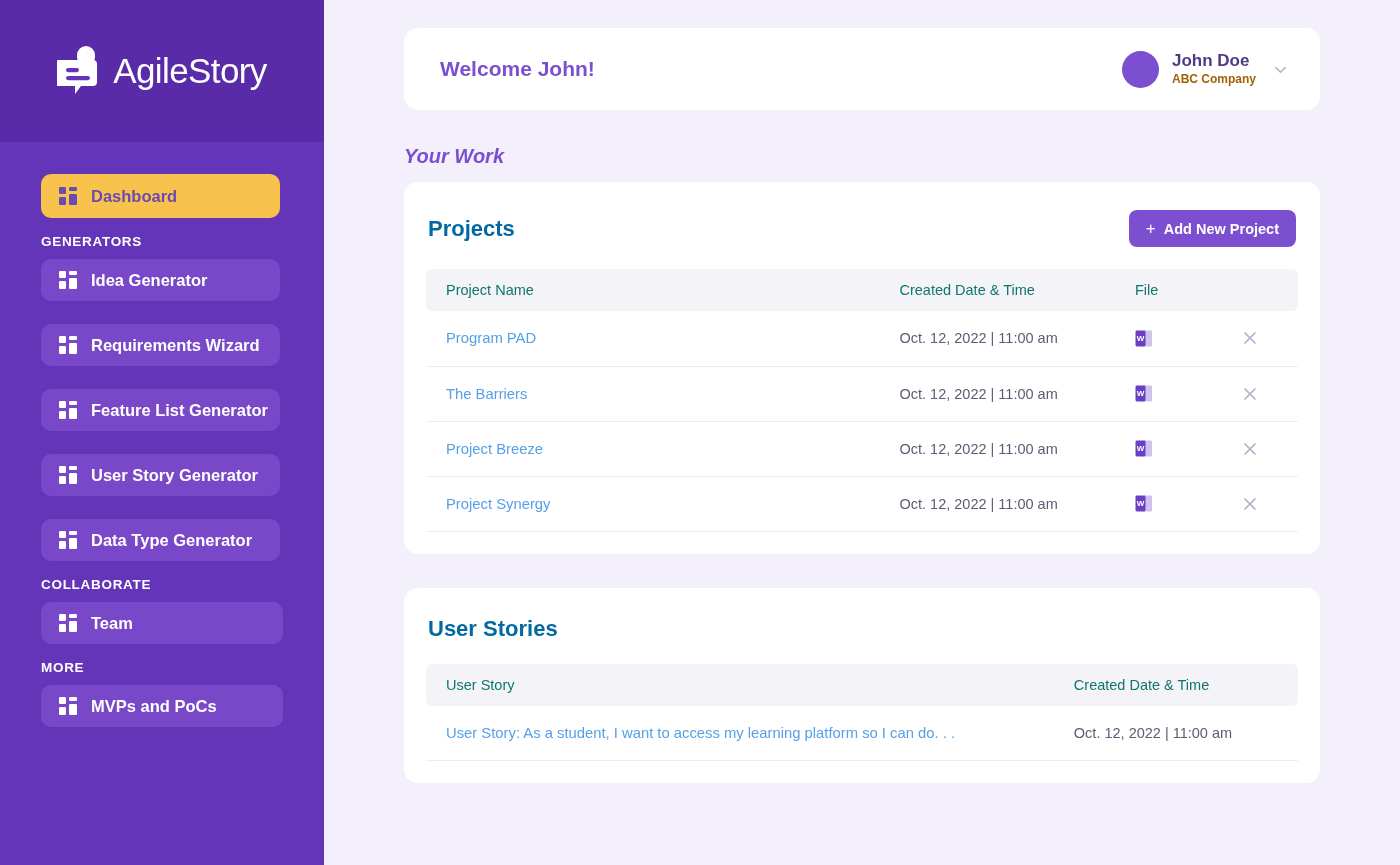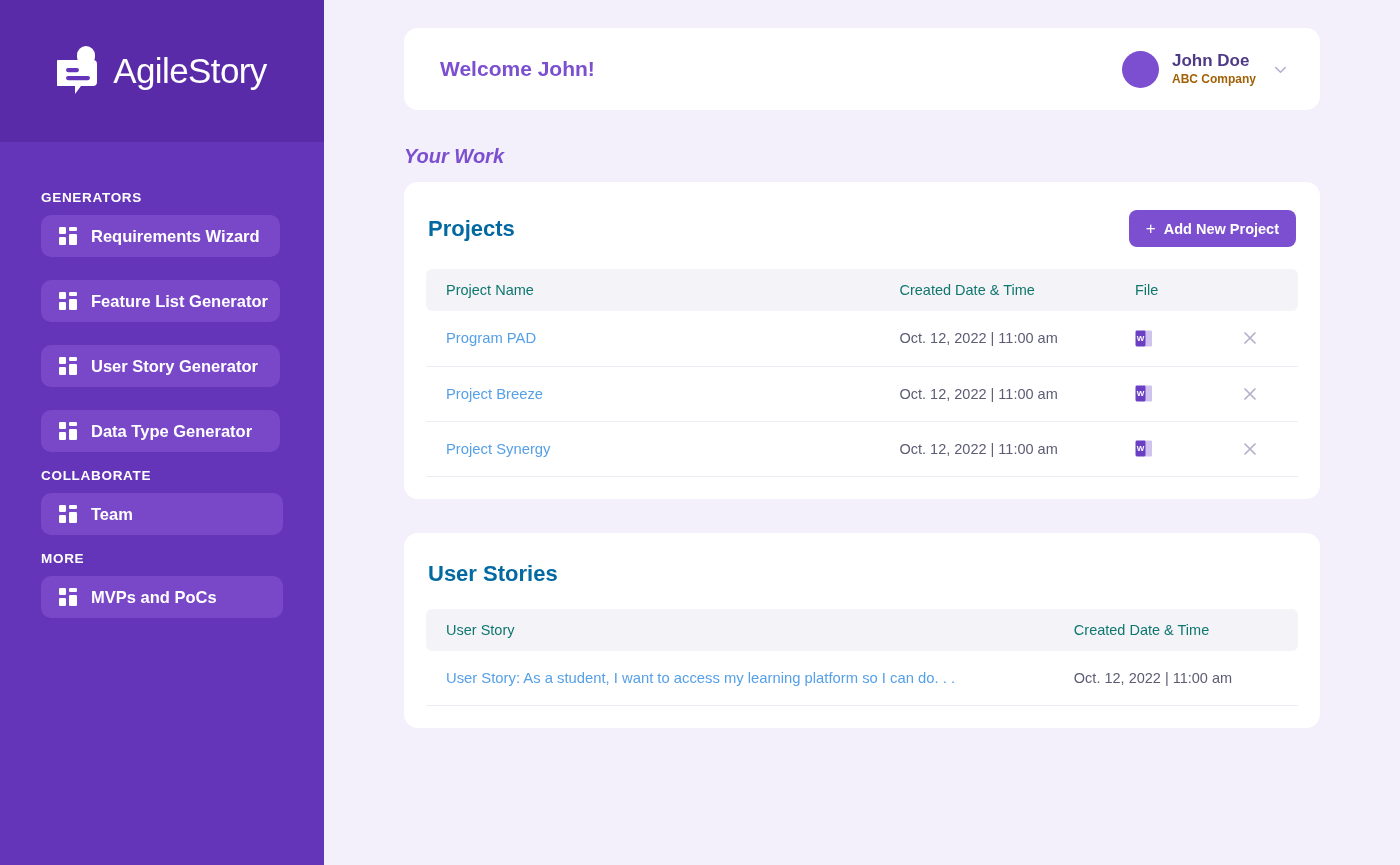--- a/index.html
+++ b/index.html
@@ -212,23 +212,41 @@
         <rect x="20" y="0" width="18" height="20" rx="9" fill="#ffffff"></rect>
         <path d="M2 14 h34 a4 4 0 0 1 4 4 v18 a4 4 0 0 1 -4 4 h-12 l-6 8 v-8 h-16 a4 4 0 0 1 -4 -4 v-18 a4 4 0 0 1 4 -4 z" fill="#ffffff"></path>
         <rect x="9" y="22" width="13" height="4.2" rx="2.1" fill="#6435b8"></rect>
         <rect x="9" y="30" width="24" height="4.2" rx="2.1" fill="#6435b8"></rect>
       </svg>
       <span class="logo-text">AgileStory</span>
     </div>
 
     <nav class="sidebar-nav">
 
+      <div class="nav-item active">
+        <svg class="nav-icon" viewBox="0 0 18 18">
+          <rect x="0" y="0" width="7" height="7" rx="1.2" fill="#6b4bb0"></rect>
+          <rect x="0" y="10" width="7" height="8" rx="1.2" fill="#6b4bb0"></rect>
+          <rect x="10" y="0" width="8" height="4" rx="1.2" fill="#6b4bb0"></rect>
+          <rect x="10" y="7" width="8" height="11" rx="1.2" fill="#6b4bb0"></rect>
+        </svg>
+        <span>Dashboard</span>
+      </div>
 
       <div class="nav-section-label">GENERATORS</div>
 
+      <div class="nav-item">
+        <svg class="nav-icon" viewBox="0 0 18 18">
+          <rect x="0" y="0" width="7" height="7" rx="1.2" fill="#ffffff"></rect>
+          <rect x="0" y="10" width="7" height="8" rx="1.2" fill="#ffffff"></rect>
+          <rect x="10" y="0" width="8" height="4" rx="1.2" fill="#ffffff"></rect>
+          <rect x="10" y="7" width="8" height="11" rx="1.2" fill="#ffffff"></rect>
+        </svg>
+        <span>Idea Generator</span>
+      </div>
 
       <div class="nav-item">
         <svg class="nav-icon" viewBox="0 0 18 18">
           <rect x="0" y="0" width="7" height="7" rx="1.2" fill="#ffffff"></rect>
           <rect x="0" y="10" width="7" height="8" rx="1.2" fill="#ffffff"></rect>
           <rect x="10" y="0" width="8" height="4" rx="1.2" fill="#ffffff"></rect>
           <rect x="10" y="7" width="8" height="11" rx="1.2" fill="#ffffff"></rect>
         </svg>
         <span>Requirements Wizard</span>
       </div>
@@ -338,55 +356,71 @@
                 <text x="5.5" y="12.3" font-family="Liberation Sans, sans-serif" font-size="8" font-weight="700" fill="#ffffff" text-anchor="middle">W</text>
               </svg>
             </td>
             <td>
               <svg class="x-icon" viewBox="0 0 20 20">
                 <path d="M5 5 L15 15 M15 5 L5 15" stroke="#b3b0c9" stroke-width="1.7" stroke-linecap="round"></path>
               </svg>
             </td>
           </tr>
 
-
-          <tr>
-            <td class="link-cell">Project Breeze</td>
+          <tr>
+            <td class="link-cell">The Barriers</td>
             <td class="date-cell">Oct. 12, 2022  |  11:00 am</td>
             <td>
               <svg class="word-icon" viewBox="0 0 19 19">
                 <rect x="8" y="1.5" width="9" height="16" rx="1" fill="#cfc3ee"></rect>
                 <rect x="0.5" y="1.5" width="10" height="16" rx="1.4" fill="#6a3fc4"></rect>
                 <text x="5.5" y="12.3" font-family="Liberation Sans, sans-serif" font-size="8" font-weight="700" fill="#ffffff" text-anchor="middle">W</text>
               </svg>
             </td>
             <td>
               <svg class="x-icon" viewBox="0 0 20 20">
                 <path d="M5 5 L15 15 M15 5 L5 15" stroke="#b3b0c9" stroke-width="1.7" stroke-linecap="round"></path>
               </svg>
             </td>
           </tr>
 
           <tr>
-            <td class="link-cell">Project Synergy</td>
+            <td class="link-cell">Project Breeze</td>
             <td class="date-cell">Oct. 12, 2022  |  11:00 am</td>
             <td>
               <svg class="word-icon" viewBox="0 0 19 19">
                 <rect x="8" y="1.5" width="9" height="16" rx="1" fill="#cfc3ee"></rect>
                 <rect x="0.5" y="1.5" width="10" height="16" rx="1.4" fill="#6a3fc4"></rect>
                 <text x="5.5" y="12.3" font-family="Liberation Sans, sans-serif" font-size="8" font-weight="700" fill="#ffffff" text-anchor="middle">W</text>
               </svg>
             </td>
             <td>
               <svg class="x-icon" viewBox="0 0 20 20">
                 <path d="M5 5 L15 15 M15 5 L5 15" stroke="#b3b0c9" stroke-width="1.7" stroke-linecap="round"></path>
               </svg>
             </td>
           </tr>
 
+          <tr>
+            <td class="link-cell">Project Synergy</td>
+            <td class="date-cell">Oct. 12, 2022  |  11:00 am</td>
+            <td>
+              <svg class="word-icon" viewBox="0 0 19 19">
+                <rect x="8" y="1.5" width="9" height="16" rx="1" fill="#cfc3ee"></rect>
+                <rect x="0.5" y="1.5" width="10" height="16" rx="1.4" fill="#6a3fc4"></rect>
+                <text x="5.5" y="12.3" font-family="Liberation Sans, sans-serif" font-size="8" font-weight="700" fill="#ffffff" text-anchor="middle">W</text>
+              </svg>
+            </td>
+            <td>
+              <svg class="x-icon" viewBox="0 0 20 20">
+                <path d="M5 5 L15 15 M15 5 L5 15" stroke="#b3b0c9" stroke-width="1.7" stroke-linecap="round"></path>
+              </svg>
+            </td>
+          </tr>
+
         </tbody>
       </table>
     </section>
 
     <section class="card">
       <div class="card-head">
         <div class="card-title">User Stories</div>
       </div>
 
       <table>

